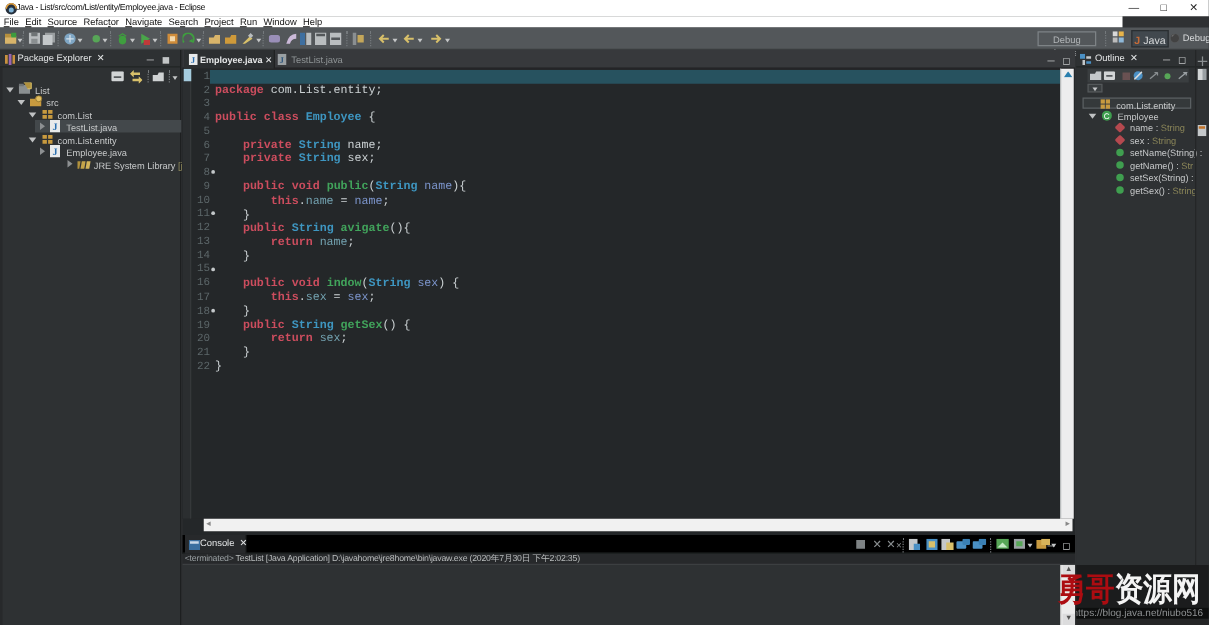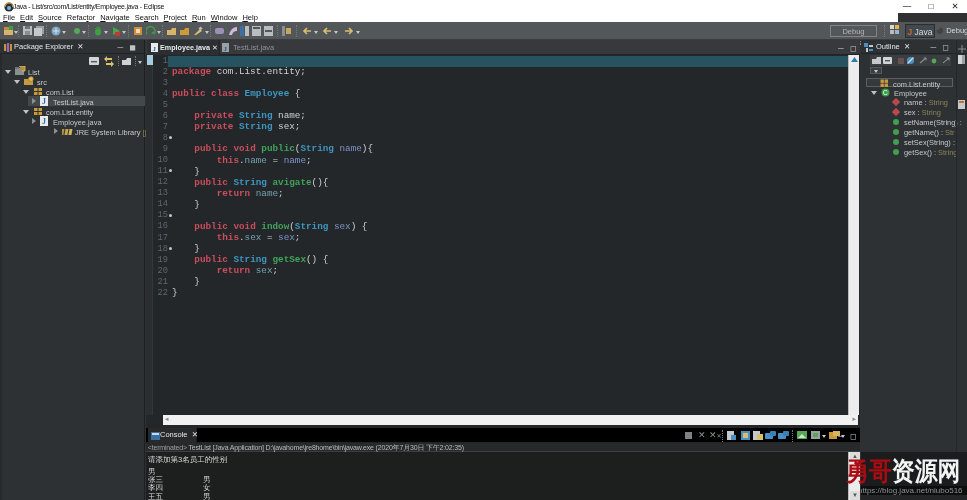--- a/index.html
+++ b/index.html
@@ -467,28 +467,20 @@
         </svg>
       <div class="dd" style="left:676px;top:7px"></div>
       <svg class="abs" style="left:683px;top:3px" width="11" height="9" viewBox="0 0 11 9">
           <rect x="0" y="1" width="8" height="7" fill="#c89a3f"></rect>
           <rect x="4" y="0" width="7" height="5" fill="#d8b45a"></rect>
         </svg>
       <div class="dd" style="left:695px;top:7px"></div>
       <div class="minmax" style="left:692px;top:4px;">─&nbsp;◻</div>
     </div>
     <div id="constatus">&nbsp;<span style="color:#9aa0a3">&lt;terminated&gt;</span> TestList [Java Application] D:\javahome\jre8home\bin\javaw.exe (2020年7月30日 下午2:02:35)</div>
-    <div id="conbody">
-      <div class="cl" style="top:2.5px;">请添加第3名员工的性别</div>
-      <div class="cl" style="top:14.5px;">男</div>
-      <div class="cl" style="top:22.5px;"><span class="nm">张三</span>男</div>
-      <div class="cl" style="top:31px;"><span class="nm">李四</span>女</div>
-      <div class="cl" style="top:39.5px;"><span class="nm">王五</span>男</div>
-
-    </div>
     <div id="consb">
       <div class="abs" style="left:1px;top:0;width:10px;height:9px;background:#dcdcdd;text-align:center;font-size:6px;color:#555;line-height:9px;">▲</div>
       <div class="abs" style="left:1px;top:39px;width:10px;height:9px;background:#dcdcdd;text-align:center;font-size:6px;color:#555;line-height:9px;">▼</div>
     </div>
   </div>
 
   <div class="abs" style="left:956px;top:40px;width:1px;height:412px;background:#242627;"></div>
   <svg class="abs" style="left:958px;top:45px" width="8" height="8" viewBox="0 0 8 8">
       <path d="M0 4 h8 M4 0 v8" stroke="#8a8f91" stroke-width="1"></path>
     </svg>

